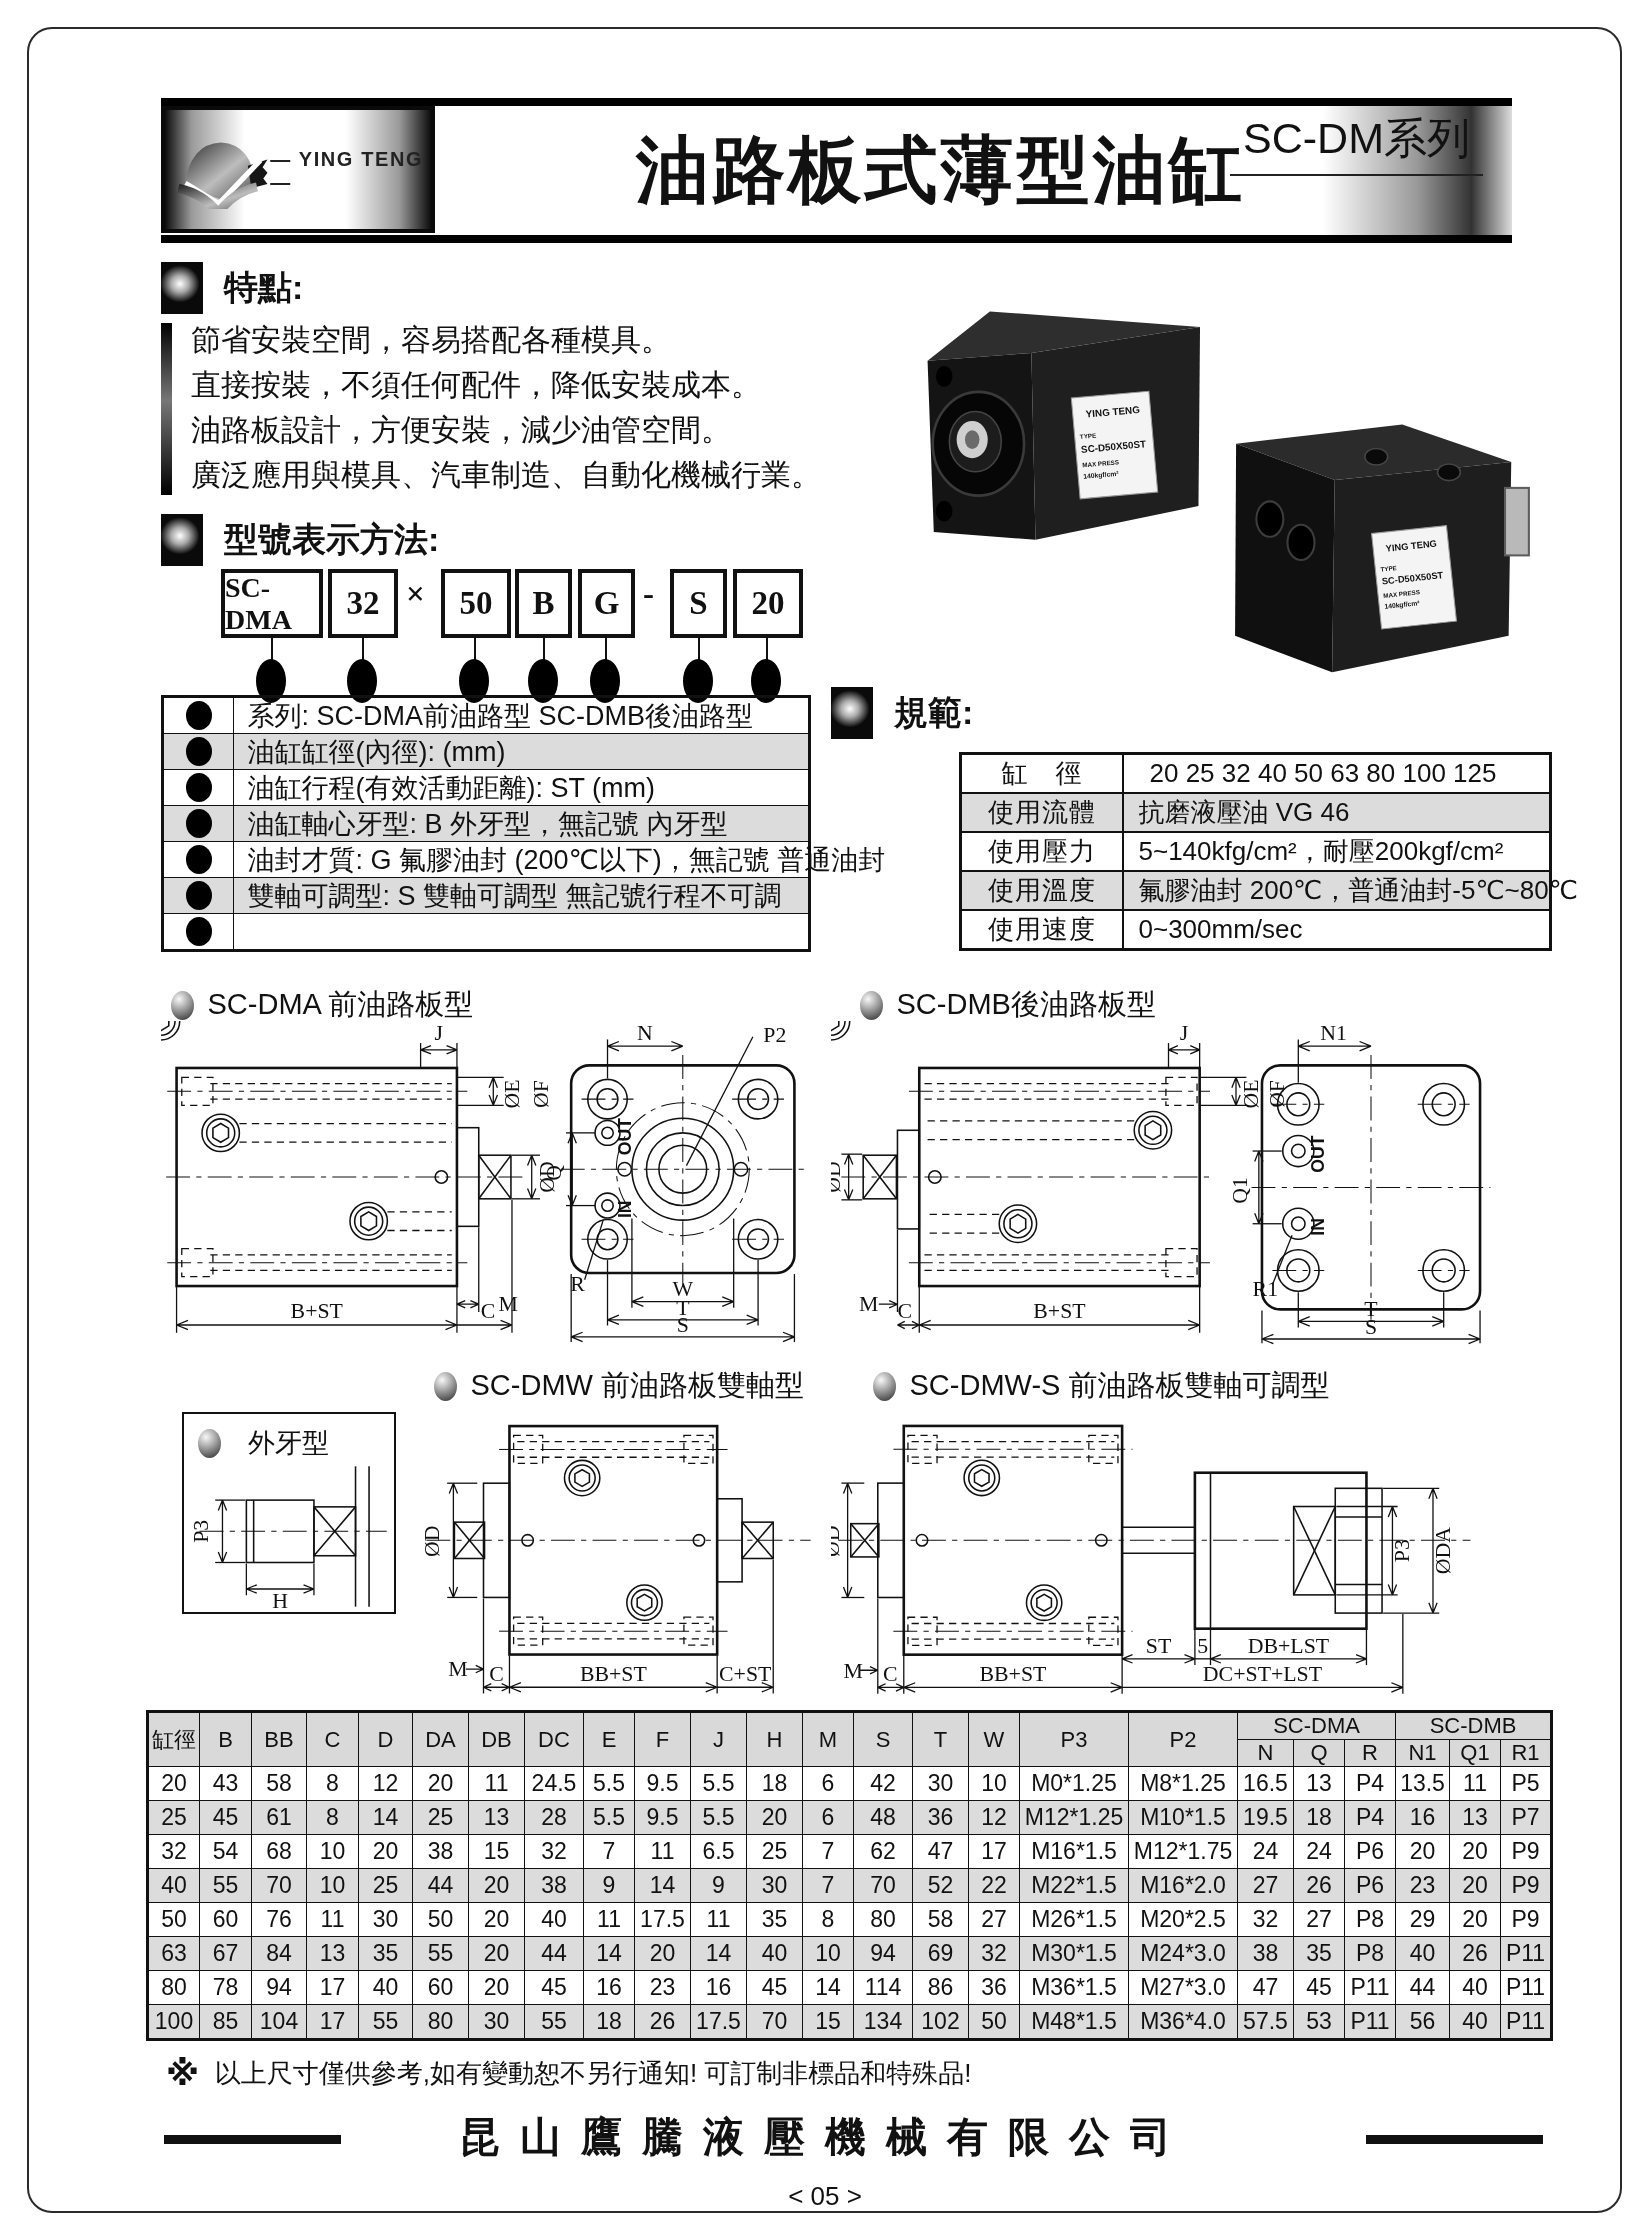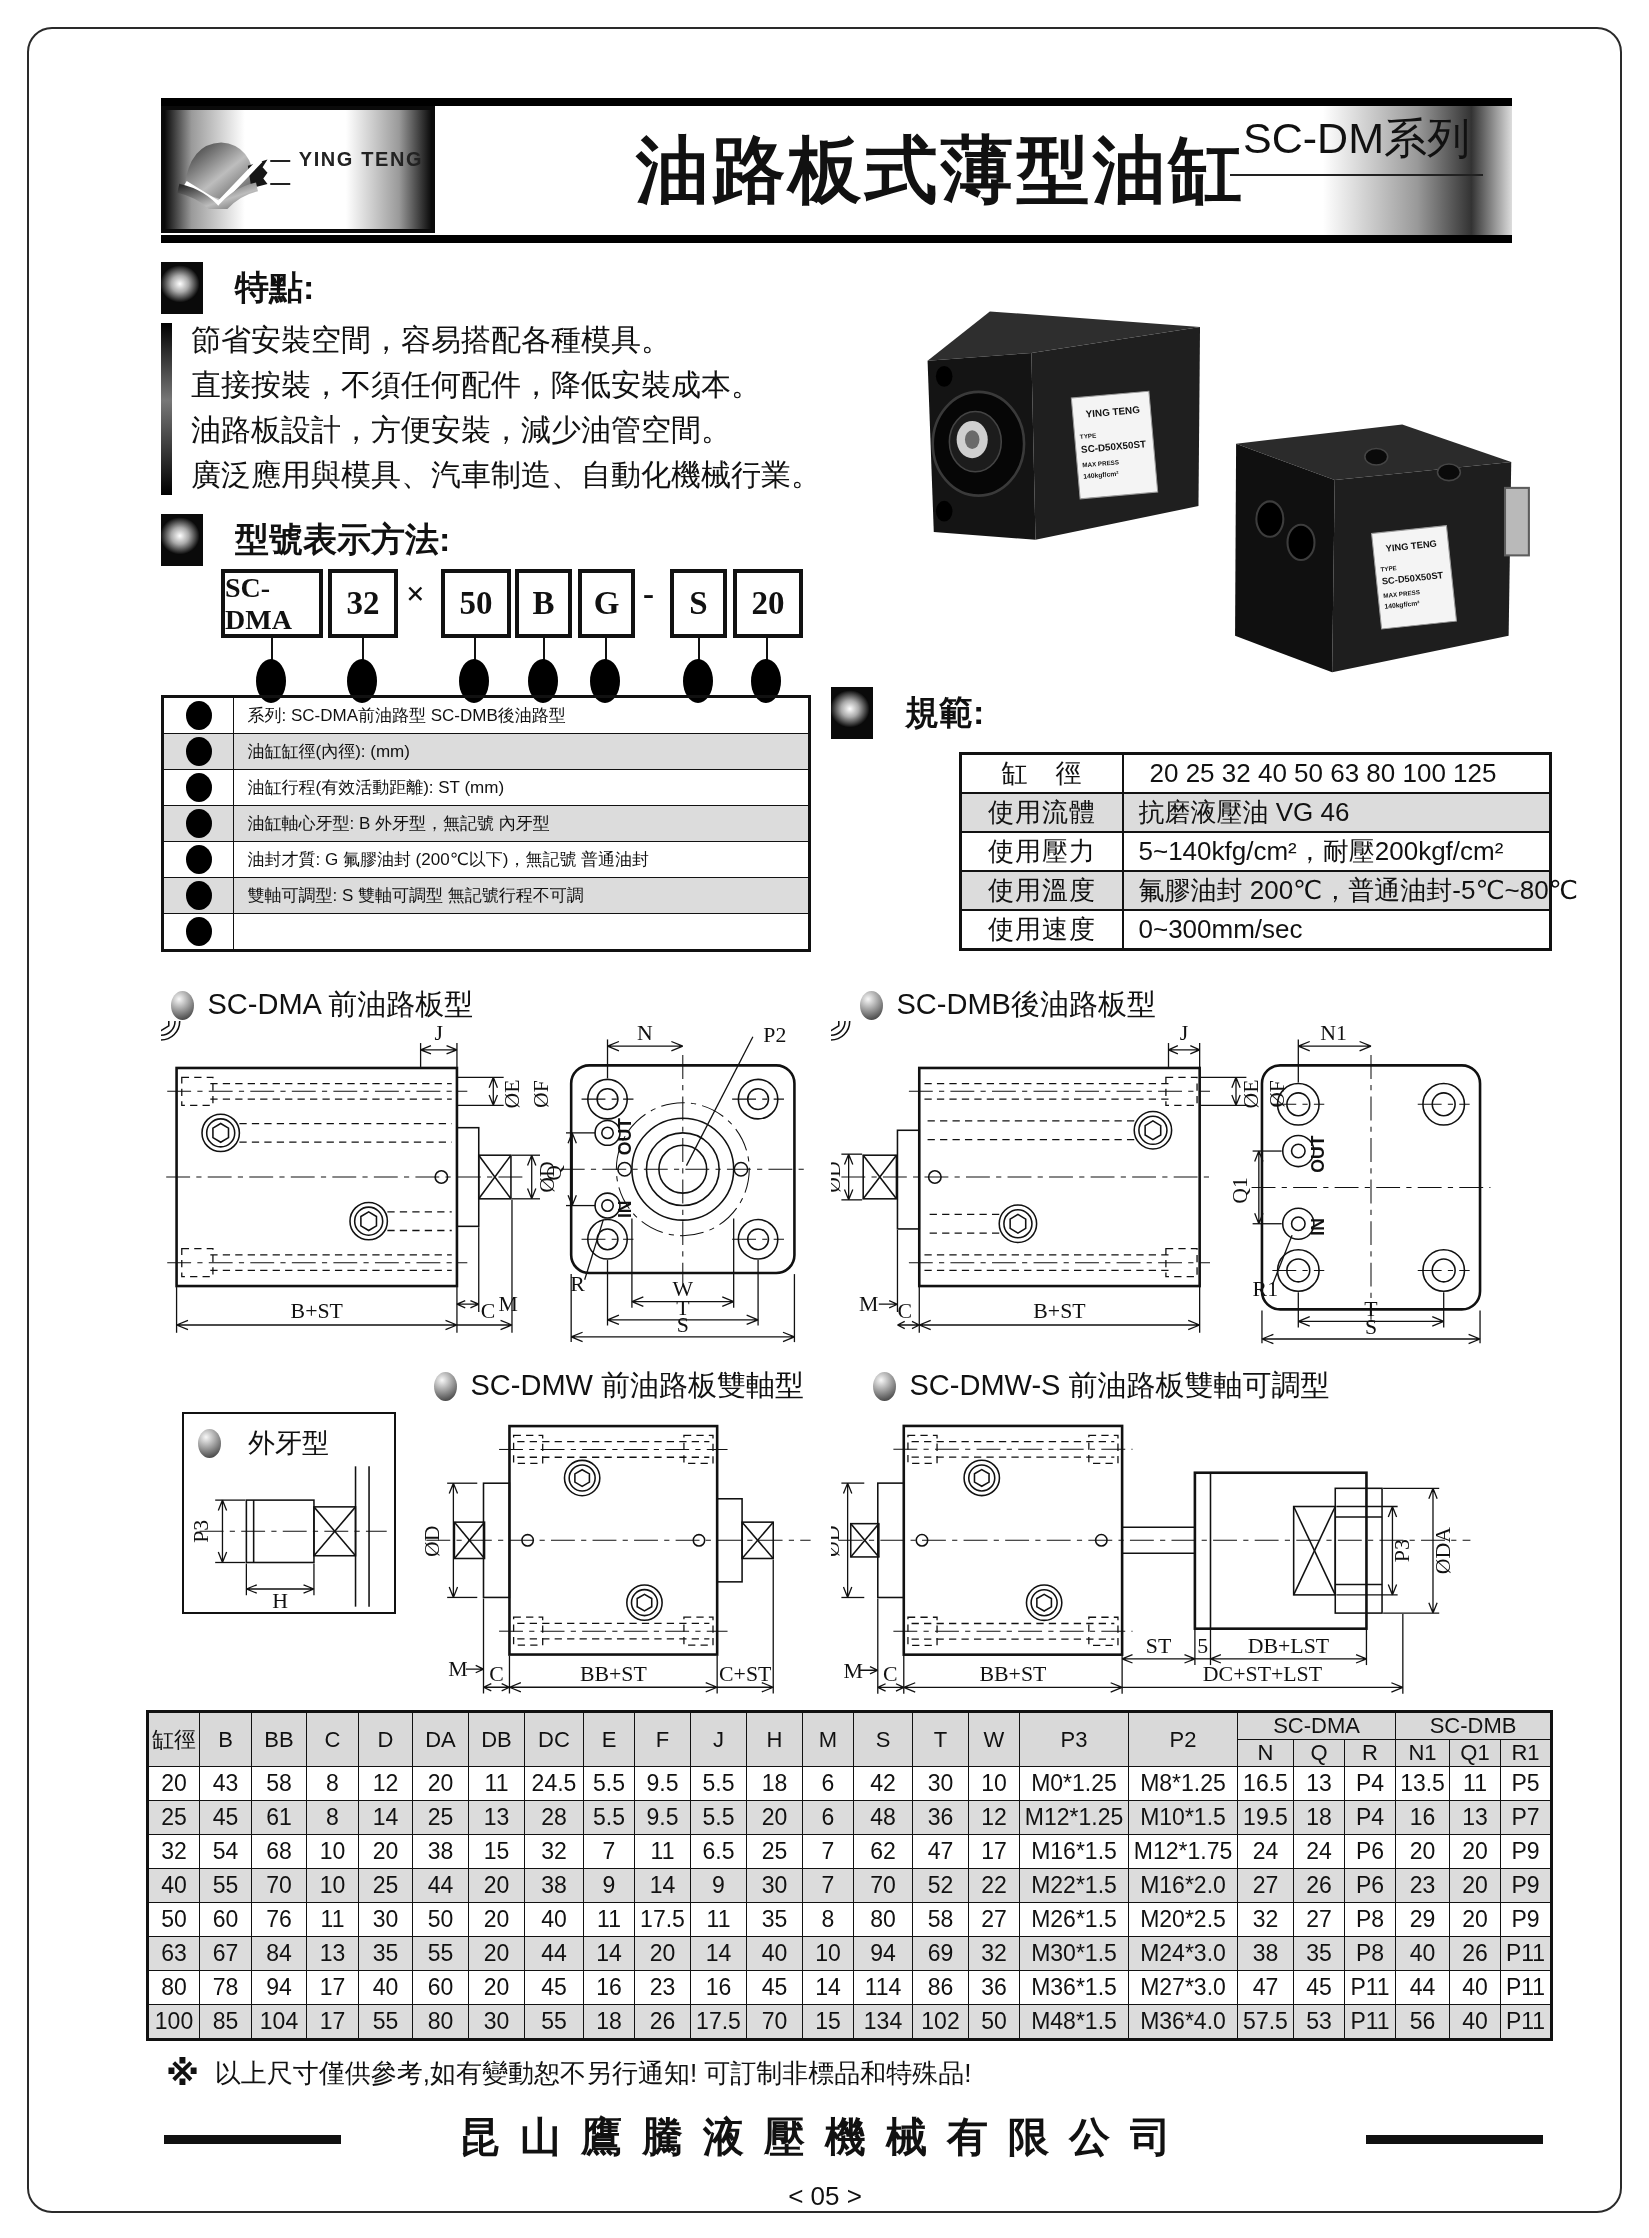--- a/index.html
+++ b/index.html
@@ -9,42 +9,42 @@
   .banner{position:absolute;left:161px;top:98px;width:1351px;height:129px;border-top:8.3px solid #000;border-bottom:8.3px solid #000;
           background:linear-gradient(90deg,#fff 0%,#fff 86%,#999 93%,#333 97%,#ddd 100%);}
   .logo-box{position:absolute;left:0;top:0;width:266px;height:119px;border:4.7px solid #0a0a0a;
           background:linear-gradient(90deg,#0c0c0c 0%,#9a9a9a 10%,#fff 30%,#fff 68%,#9a9a9a 88%,#0c0c0c 100%);
           display:flex;flex-direction:row;align-items:center;justify-content:center;}
   .brand-line{font-size:20px;font-weight:bold;letter-spacing:1.6px;color:#222;margin-top:2.1px;}
   .main-title{position:absolute;left:426px;top:15.6px;width:707px;text-align:center;font-size:73px;font-weight:900;letter-spacing:3.1px;}
   .series{position:absolute;right:29px;top:4.2px;font-size:43px;color:#111;border-bottom:2.6px solid #222;padding:0 13px 6.2px 13px;}
   
   .glow-sq{width:42px;height:52px;background:radial-gradient(ellipse 55% 42% at 45% 42%,#ffffff 0%,#aaa 38%,#0a0a0a 85%);}
-  .sec-head{position:absolute;display:flex;align-items:center;gap:32px;}
+  .sec-head{position:absolute;display:flex;align-items:center;gap:21px;}
   .sec-head .t{font-size:34px;font-weight:bold;}
   .sphere{width:23px;height:29px;border-radius:50%;background:radial-gradient(circle at 35% 28%,#f8f8f8 0%,#999 45%,#2e2e2e 95%);flex:0 0 auto;}
   .draw-head{position:absolute;display:flex;align-items:center;gap:13.5px;}
   .draw-head .t{font-size:29px;}
   
   .feat-bar{position:absolute;left:161px;top:323px;width:11.4px;height:172px;background:linear-gradient(180deg,#000 0%,#777 45%,#000 100%);}
   .feat-list{position:absolute;left:191px;top:317px;width:779px;font-size:30px;line-height:45px;}
   
   .code-box{position:absolute;height:69px;border:4.2px solid #111;box-sizing:border-box;display:flex;align-items:center;justify-content:center;
             font-family:"Liberation Serif","DejaVu Serif",serif;font-weight:bold;font-size:33px;}
   .code-sep{position:absolute;top:576px;font-size:33px;font-weight:bold;font-family:"Liberation Serif",serif;}
   .leader{position:absolute;width:2.1px;background:#111;}
   .code-dot{position:absolute;width:30px;height:44px;background:#000;border-radius:50%;}
   
   .exp-table{position:absolute;left:161px;top:695px;width:650px;border:3.6px solid #111;box-sizing:border-box;}
   .exp-row{display:flex;height:35px;border-top:1.6px solid #111;align-items:stretch;}
   .exp-row:first-child{border-top:none;}
   .exp-row.shade{background:#dcdcdc;}
   .exp-bullet{width:69px;flex:0 0 auto;border-right:1.6px solid #111;display:flex;align-items:center;justify-content:center;}
   .exp-bullet i{display:block;width:26px;height:29px;background:#000;border-radius:50%;}
-  .exp-text{flex:1;display:flex;align-items:center;padding-left:13.5px;font-size:17px;white-space:nowrap;}
+  .exp-text{flex:1;display:flex;align-items:center;padding-left:13.5px;font-size:27px;white-space:nowrap;}
   
   .spec-table{position:absolute;left:959px;top:752px;width:593px;border:3.6px solid #111;box-sizing:border-box;}
   .spec-row{display:flex;height:37px;border-top:2.1px solid #111;}
   .spec-row:first-child{border-top:none;gap:11px;}
   .spec-row.shade{background:#dcdcdc;}
   .spec-label{width:160px;flex:0 0 auto;border-right:2.1px solid #111;display:flex;align-items:center;justify-content:center;font-size:26px;letter-spacing:1px;}
   .spec-value{flex:1;display:flex;align-items:center;padding-left:14.5px;font-size:26px;white-space:nowrap;}
   
   svg .s{stroke:#111;fill:none;stroke-width:3px;}
   svg .s2{stroke:#111;fill:none;stroke-width:5px;}

